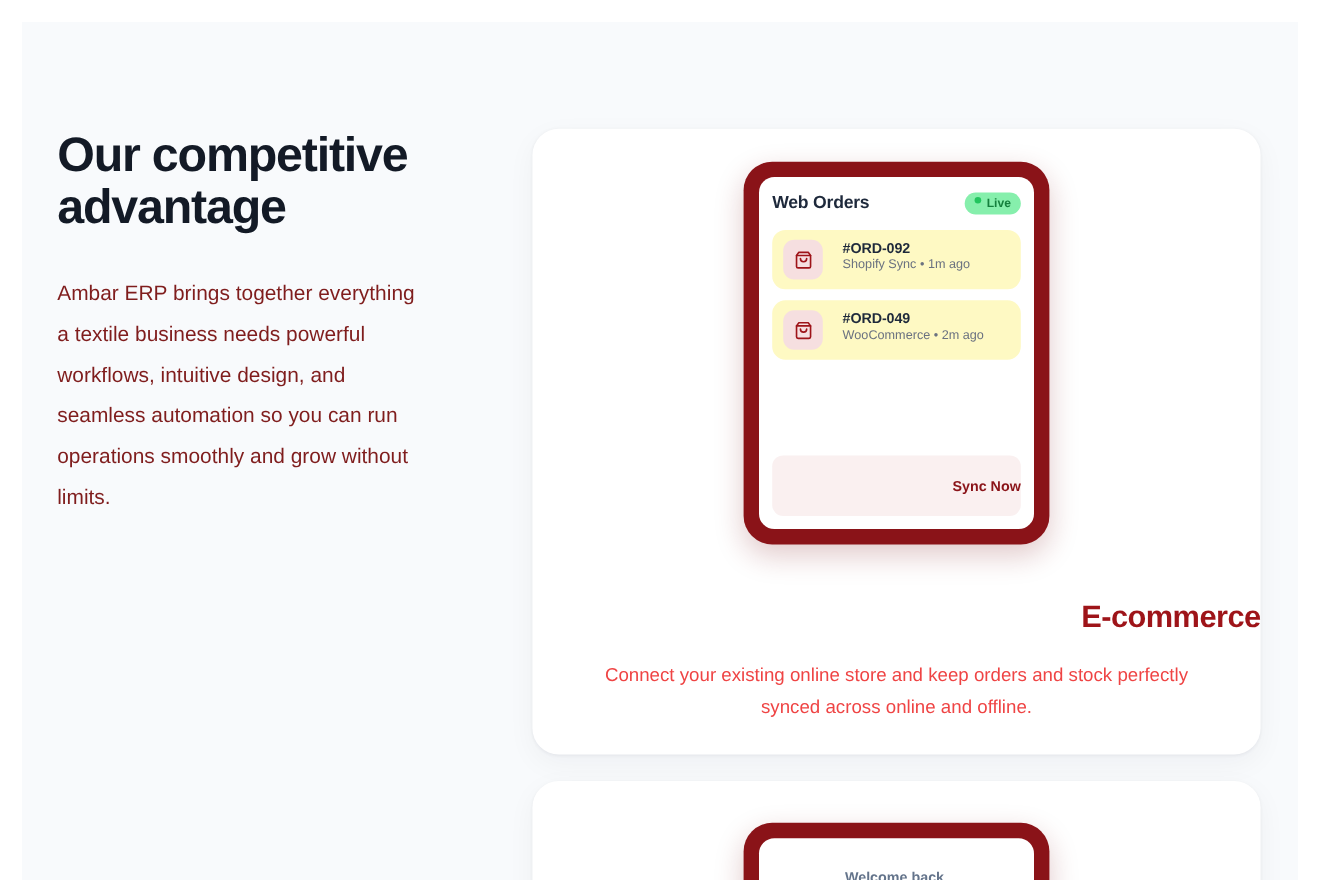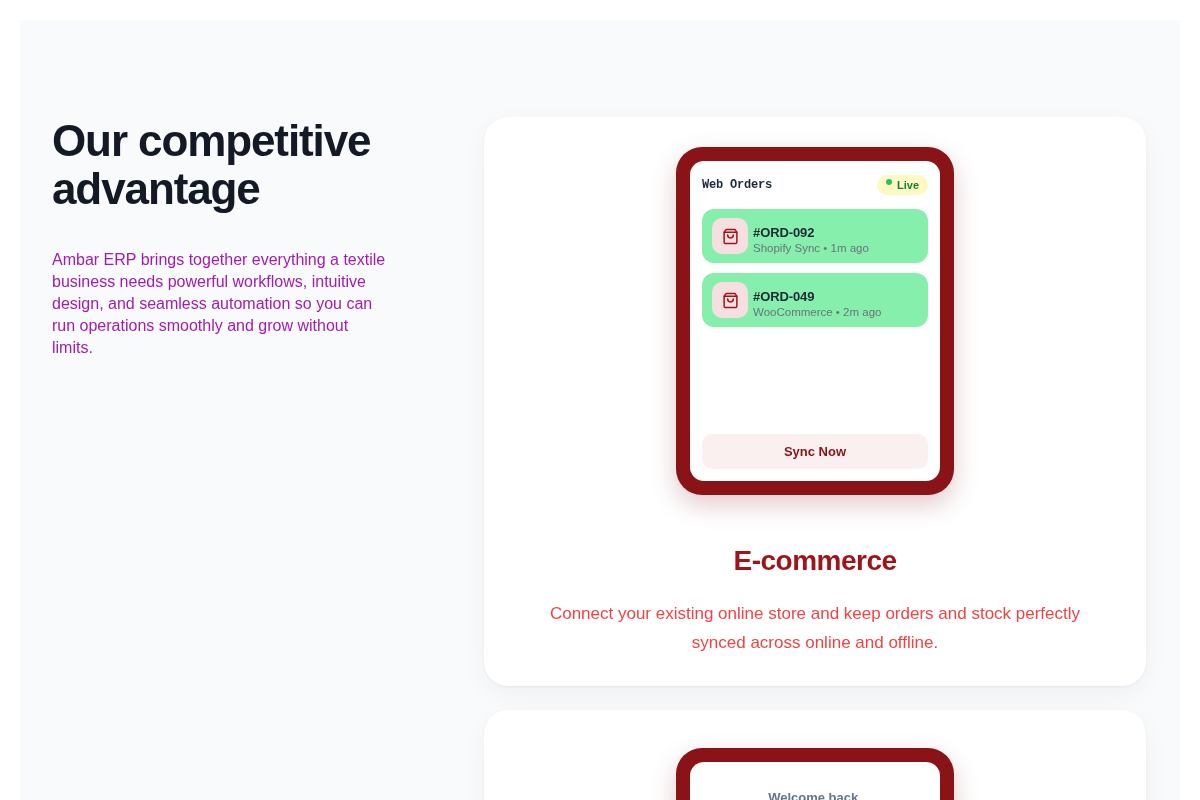--- a/index.html
+++ b/index.html
@@ -28,23 +28,23 @@
   .headline {
     font-size:44px;
     line-height:48px;
     font-weight:800;
     letter-spacing:-1.1px;
     color:#131a26;
     width:330px;
   }
   .subcopy {
     margin-top:36px;
-    font-size:16px;
-    line-height:22px;
-    color:#a21caf;
+    font-size:19px;
+    line-height:37px;
+    color:#7f1d1d;
     width:340px;
     font-weight:400;
   }
 
   
   .feature-card {
     position:absolute;
     left:464px;
     width:662px;
     background:#ffffff;
@@ -78,52 +78,51 @@
   }
 
   
   .phone-head {
     display:flex;
     align-items:center;
     justify-content:space-between;
     margin-bottom:14px;
   }
   .phone-title {
-    font-size:12px;
+    font-size:16px;
     font-weight:700;
     color:#1e293b;
     letter-spacing:-.2px;
-    font-family:Liberation Mono, monospace;
   }
   .live-badge {
     display:flex;
     align-items:flex-start;
     gap:5px;
-    background:#fef9c3;
+    background:#86efac;
     border-radius:999px;
     padding:4px 9px;
   }
   .live-dot {
     width:6px; height:6px;
     border-radius:50%;
     background:#22c55e;
     display:block;
   }
   .live-text {
     font-size:11px;
     font-weight:700;
     color:#15803d;
   }
 
   
   .order-row {
     display:flex;
-    align-items:flex-end;
-    gap:5px;
-    background:#86efac;
+    align-items:flex-start;
+    gap:18px;
+    background:#fef9c3;
     border-radius:12px;
     padding:9px 10px;
     margin-bottom:10px;
   }
   .order-icon {
     width:36px; height:36px;
     flex:0 0 36px;
     border-radius:10px;
     background:#f6dfe0;
     display:flex;
@@ -145,40 +144,40 @@
   .phone-spacer { flex:1 1 auto; min-height:8px; }
 
   .sync-btn {
     width:100%;
     background:#faf0f0;
     color:#8a1318;
     font-size:13px;
     font-weight:700;
     border:none;
     border-radius:10px;
-    padding:10px 0;
-    text-align:center;
+    padding:20px 0;
+    text-align:right;
     cursor:pointer;
     font-family:"Liberation Sans", sans-serif;
   }
 
   .welcome-line {
     font-size:13px;
     font-weight:700;
     color:#64748b;
     text-align:center;
     margin-top:14px;
   }
 
   
   .feature-title {
     position:absolute;
     left:0; right:0;
     top:428px;
-    text-align:center;
+    text-align:right;
     font-size:28px;
     font-weight:700;
     color:#9e1419;
     letter-spacing:-.5px;
   }
   .feature-desc {
     position:absolute;
     left:50px; right:50px;
     top:482px;
     text-align:center;

